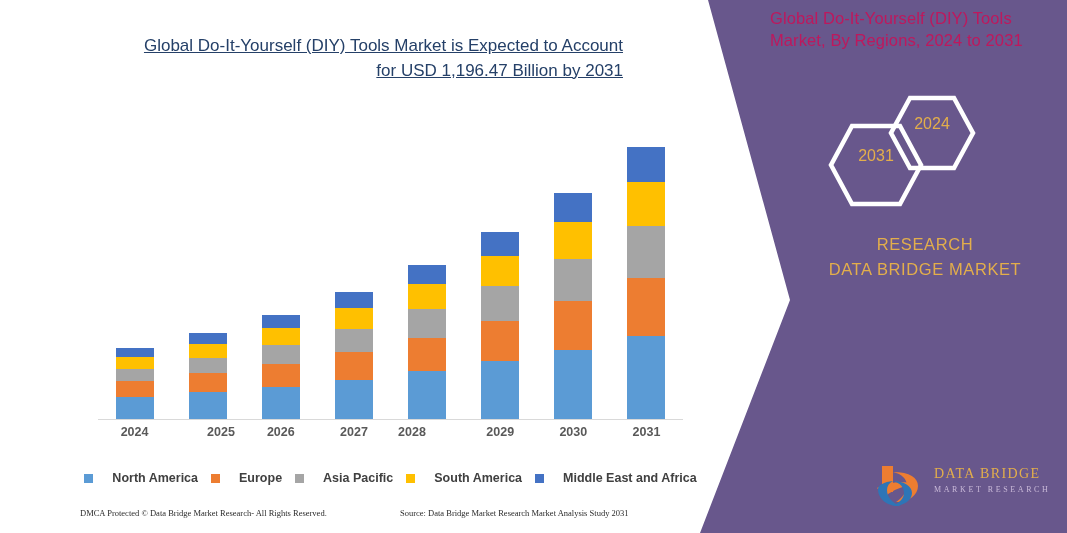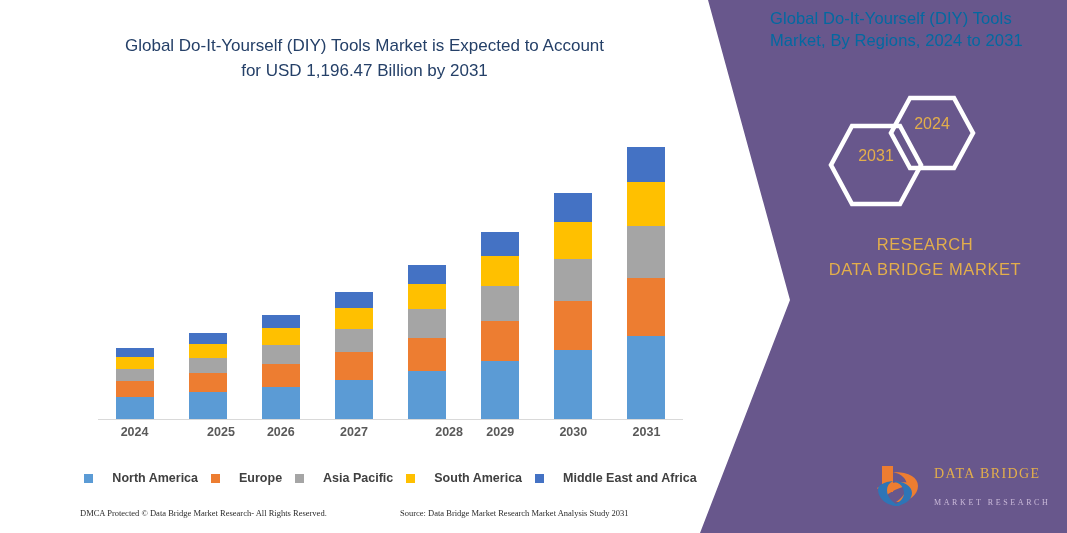--- a/index.html
+++ b/index.html
@@ -13,21 +13,21 @@
 
   
   .purple-panel{
     position:absolute;left:0;top:0;width:1067px;height:533px;
     clip-path: polygon(708px 0, 1067px 0, 1067px 533px, 700px 533px, 790px 300px);
     background:#68578C;
   }
 
   .panel-title{
     position:absolute;left:770px;top:8px;width:290px;
-    color:#0369a1;font-size:16.5px;line-height:1.33;
+    color:#be185d;font-size:16.5px;line-height:1.33;
     letter-spacing:.1px;
   }
 
   
   .hex-wrap{position:absolute;left:818px;top:95px;width:200px;height:110px;}
   .hex{position:absolute;}
   .hex svg{display:block;overflow:visible;}
   .hex-label{
     position:absolute;color:#E3AE4B;font-size:16px;
     width:100%;text-align:center;
@@ -45,28 +45,28 @@
 
   
   .logo{position:absolute;left:874px;top:462px;width:185px;height:48px;}
   .logo-mark{position:absolute;left:0;top:0;width:54px;height:48px;}
   .logo-text{position:absolute;left:60px;top:4px;}
   .logo-text .l1{
     color:#E3AE4B;font-size:14px;letter-spacing:1.4px;
     font-family:"Liberation Serif", serif;
   }
   .logo-text .l2{
-    color:#C9B9D8;font-size:8px;letter-spacing:2.6px;margin-top:16px;
+    color:#C9B9D8;font-size:8px;letter-spacing:2.6px;margin-top:3px;
     font-family:"Liberation Serif", serif;
   }
 
   
   .chart-title{
-    position:absolute;left:92px;top:34px;width:545px;
-    text-align:center;color:#254068;font-size:17px;line-height:1.45;
+    position:absolute;left:78px;top:34px;width:545px;
+    text-align:right;color:#254068;font-size:17px;line-height:1.45;text-decoration:underline;
   }
 
   .plot{position:absolute;left:98px;top:110px;width:585px;height:310px;}
   .axis-line{
     position:absolute;left:98px;top:419px;width:585px;height:1px;
     background:#D9D9D9;
   }
 
   .col{position:absolute;bottom:0;width:38px;}
   .seg{width:100%;display:block;}
@@ -166,21 +166,21 @@
         <span class="seg" style="background: rgb(237, 125, 49); height: 57.6px;"></span>
         <span class="seg" style="background: rgb(91, 155, 213); height: 84.096px;"></span>
       </div>
     </div>
   <div class="axis-line"></div>
   <div class="xlabels" id="xlabels">
       <div class="xlab" style="left: 6.5625px;">2024</div>
       <div class="xlab" style="left: 93px;">2025</div>
       <div class="xlab" style="left: 152.812px;">2026</div>
       <div class="xlab" style="left: 225.938px;">2027</div>
-      <div class="xlab" style="left: 305px; text-align: right;">2028</div>
+      <div class="xlab" style="left: 284px;">2028</div>
       <div class="xlab" style="left: 372.188px;">2029</div>
       <div class="xlab" style="left: 445.312px;">2030</div>
       <div class="xlab" style="left: 518.438px;">2031</div>
     </div>
 
   <div class="legend" id="legend">
       <div class="legend-item">
         <span class="legend-swatch" style="background: rgb(91, 155, 213);"></span>
         <span class="legend-label">North America</span>
       </div>

